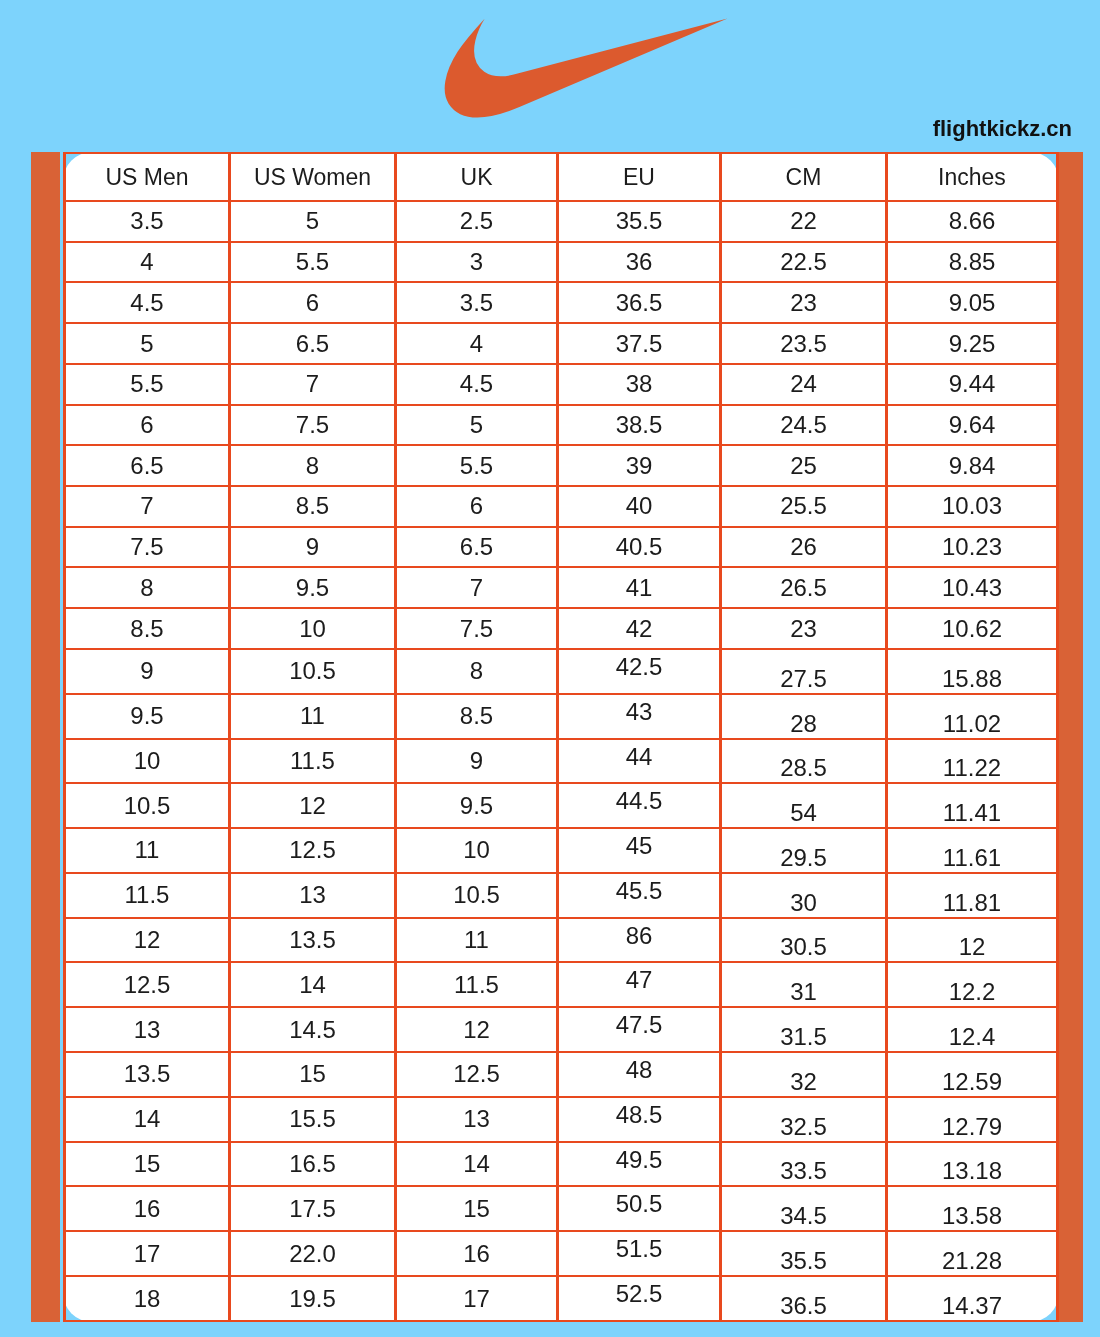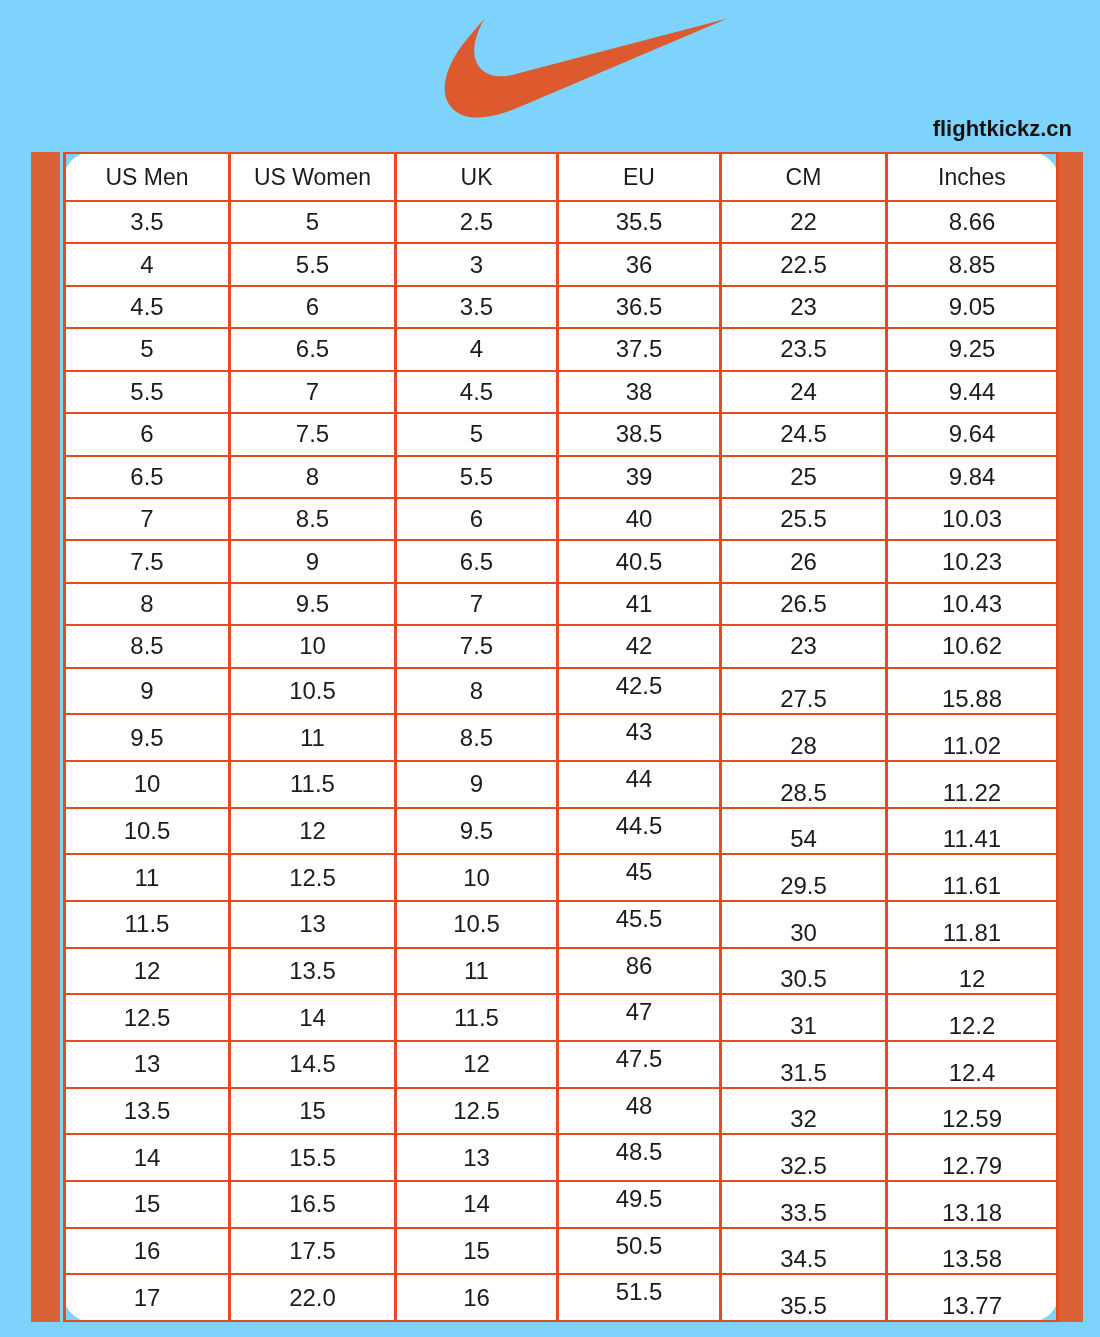--- a/index.html
+++ b/index.html
@@ -297,19 +297,27 @@
             <td class="raised">50.5</td>
             <td class="lowered">34.5</td>
             <td class="lowered">13.58</td>
           </tr>
           <tr>
             <td>17</td>
             <td>22.0</td>
             <td>16</td>
             <td class="raised">51.5</td>
             <td class="lowered">35.5</td>
-            <td class="lowered">13.77</td>
+            <td class="lowered">21.28</td>
+          </tr>
+          <tr>
+            <td>18</td>
+            <td>19.5</td>
+            <td>17</td>
+            <td class="raised">52.5</td>
+            <td class="lowered">36.5</td>
+            <td class="lowered">14.37</td>
           </tr>
         </tbody>
     </table>
   </div>
 
 </div>
 
 </body></html>

